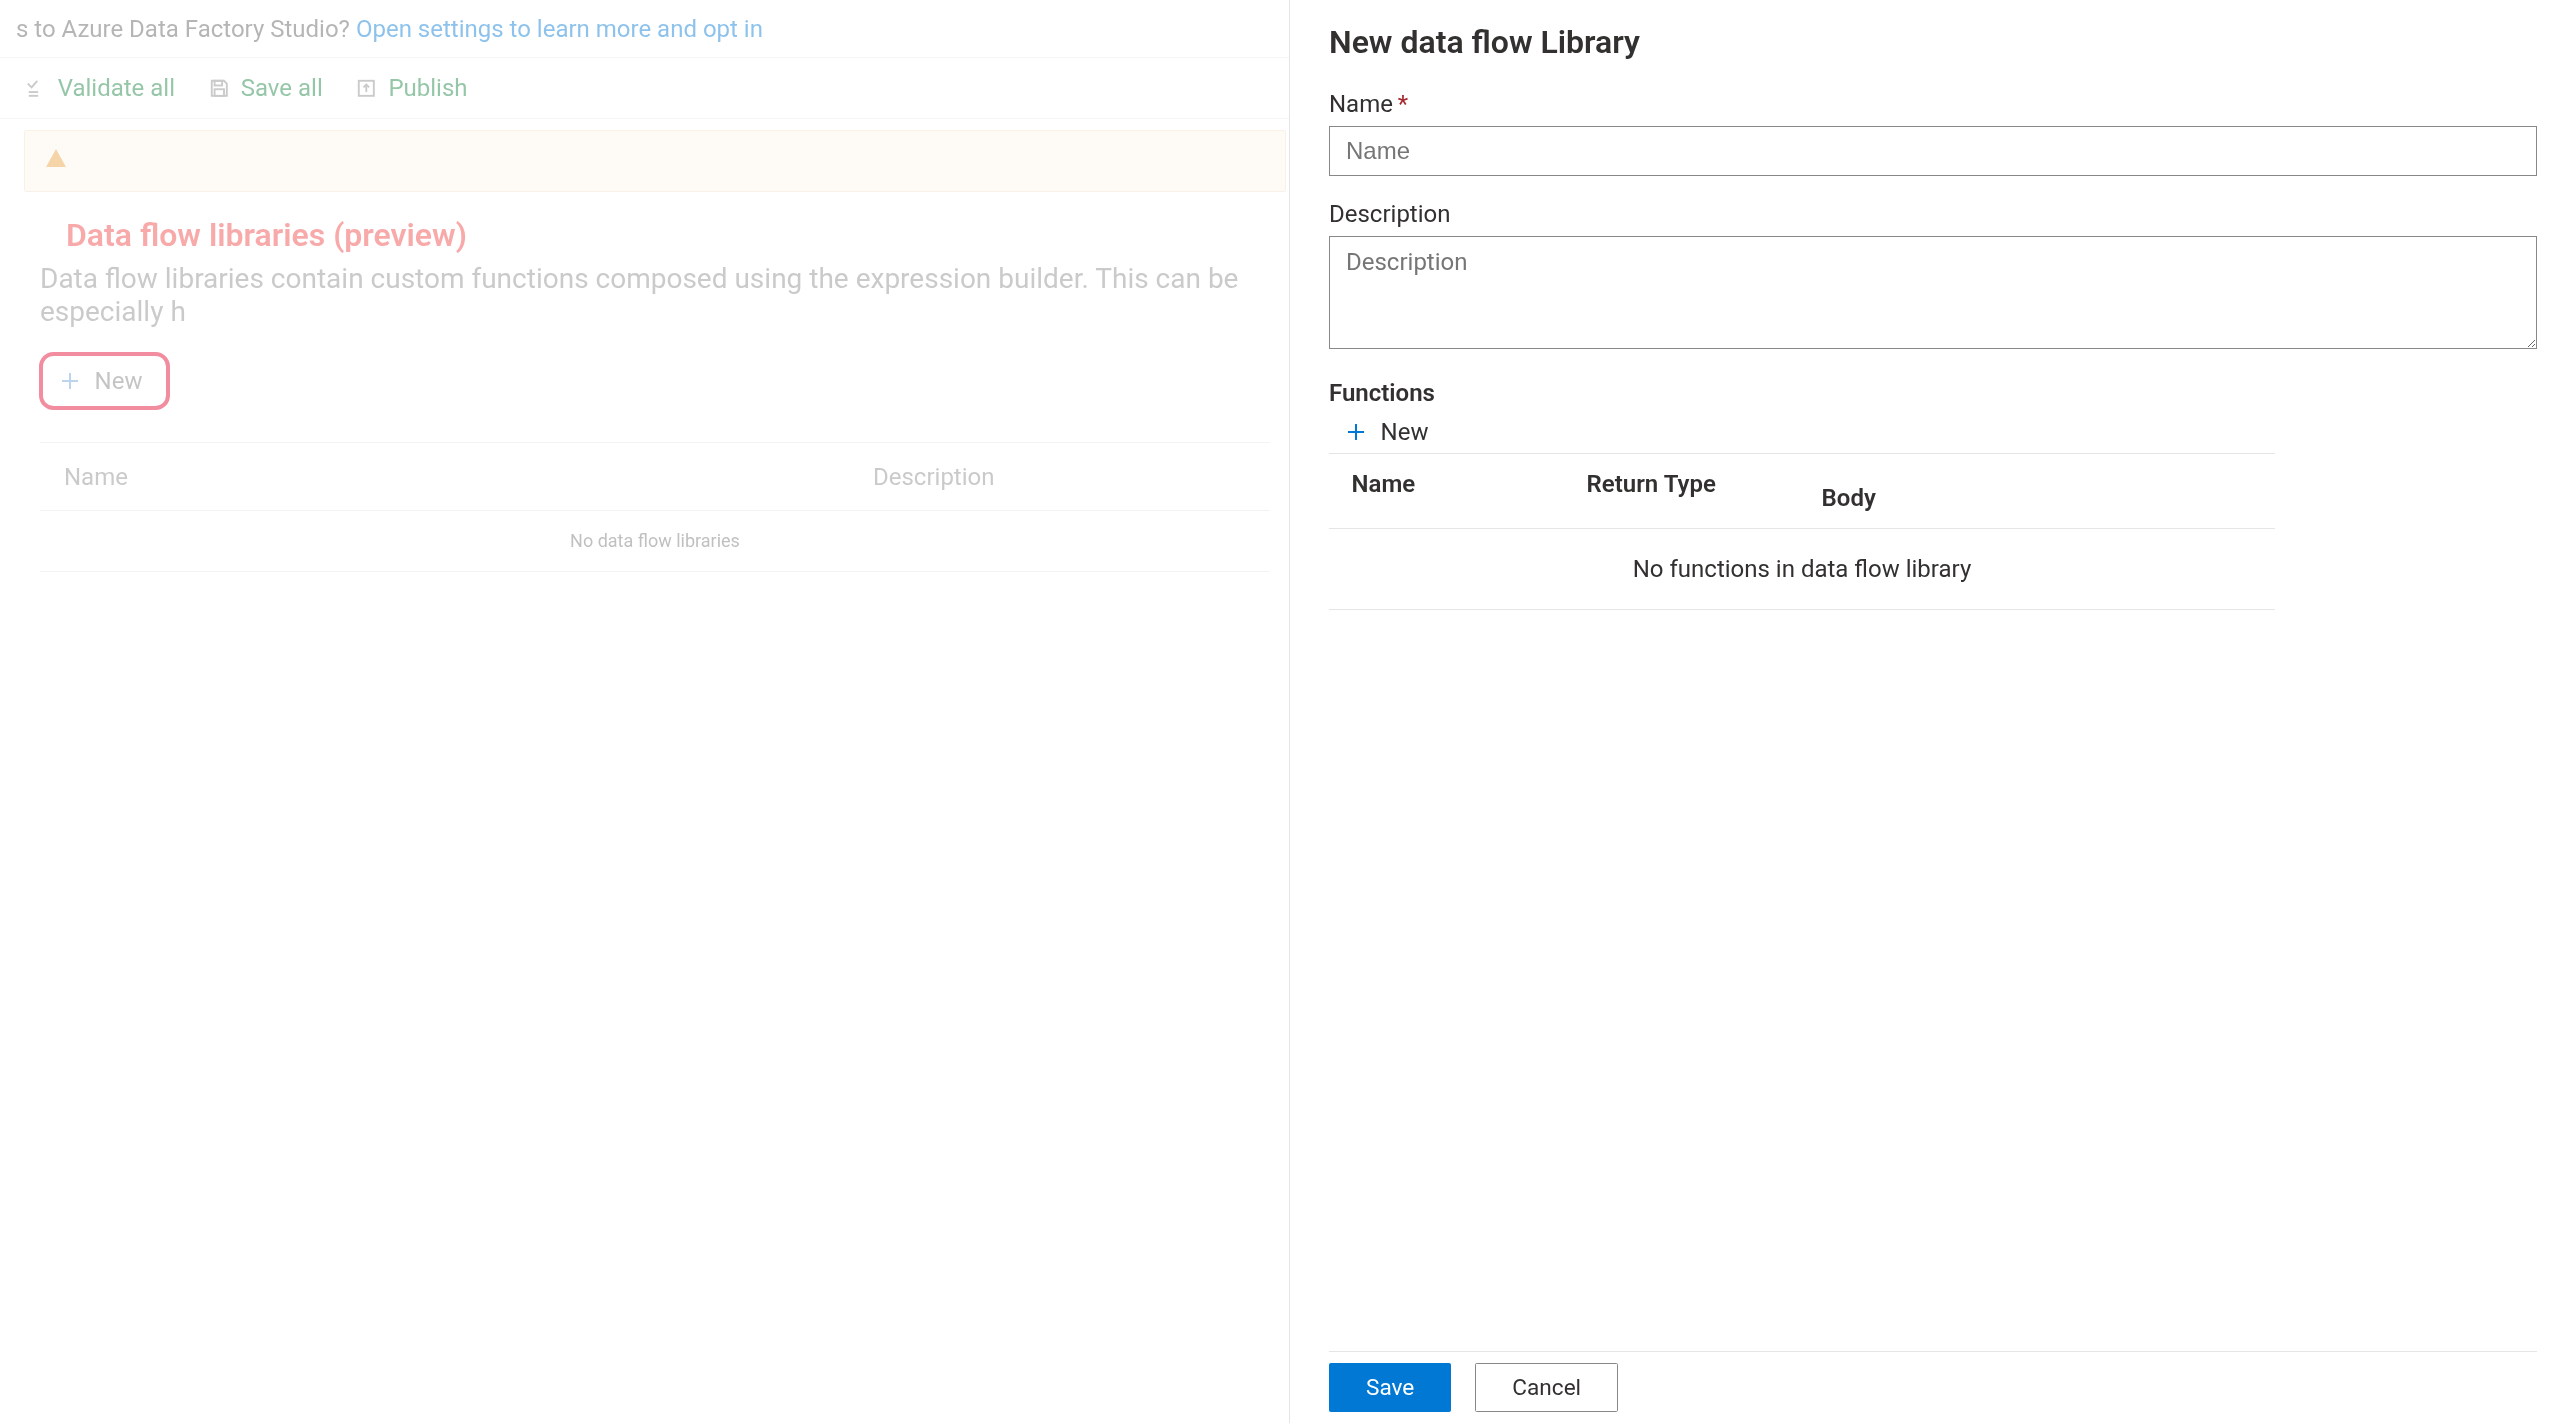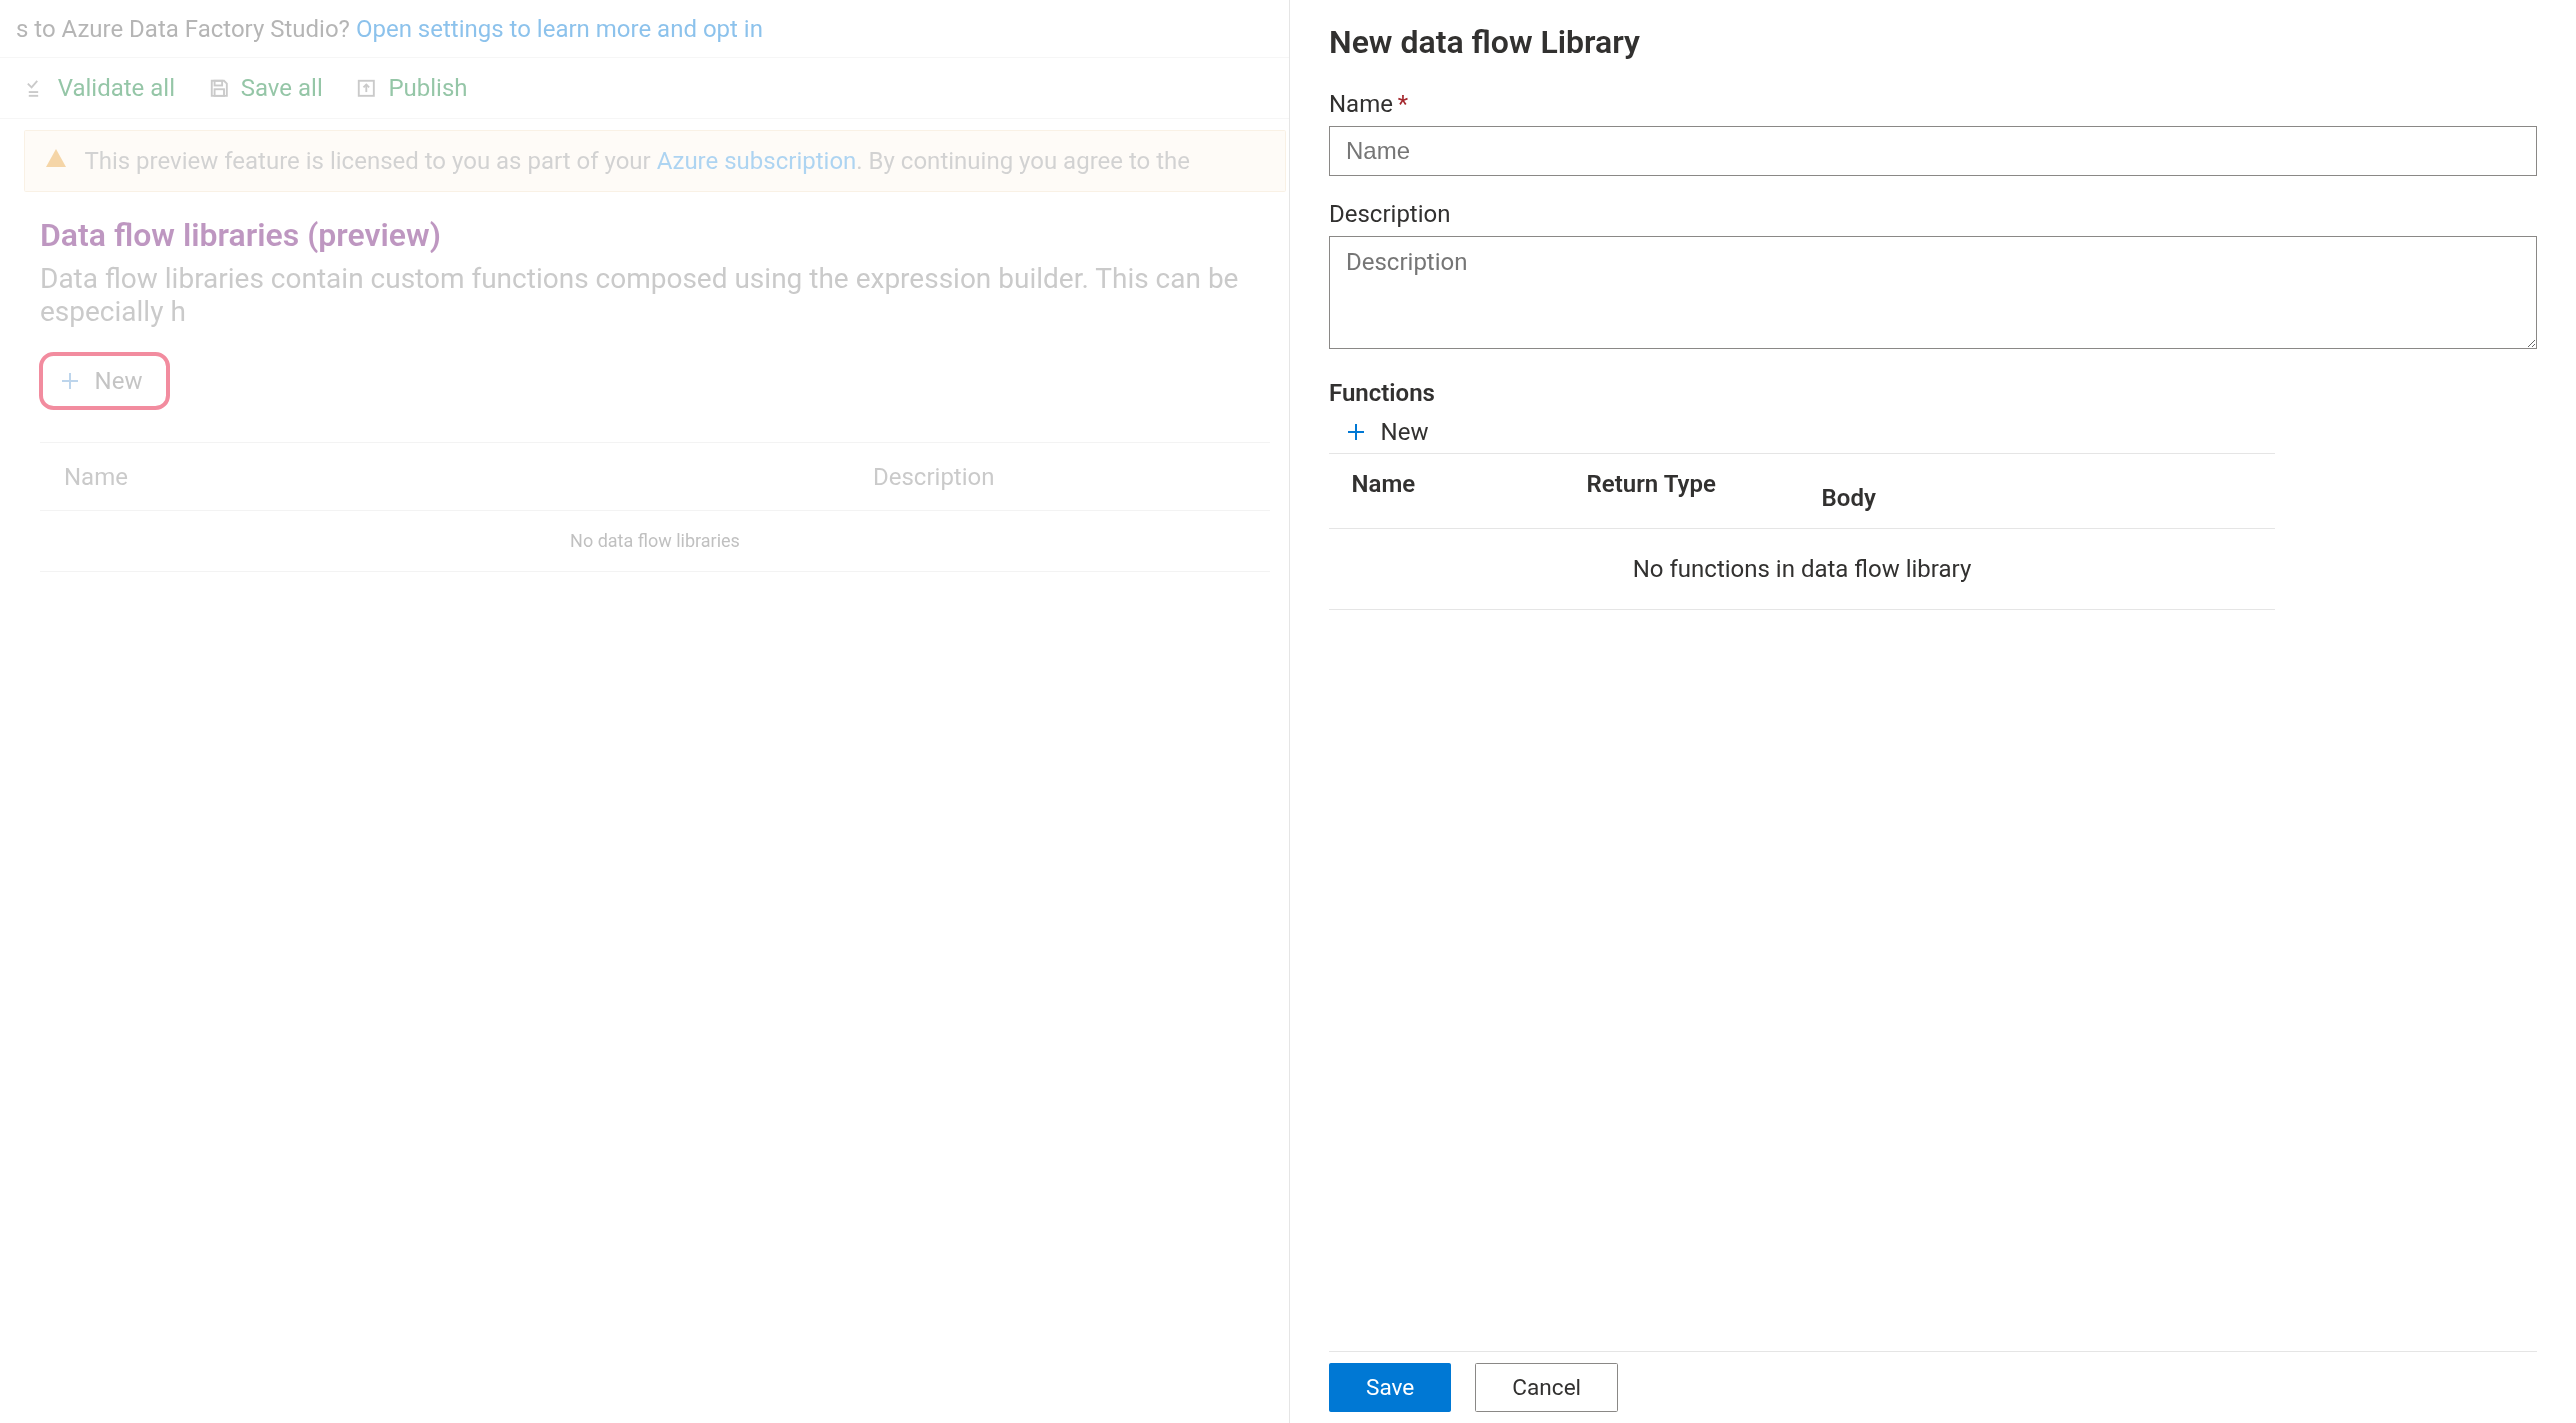--- a/index.html
+++ b/index.html
@@ -61,22 +61,23 @@
     font-size:24px;
     color:#9c9c9c;
     border-radius:1.6px;
   }
   .preview-strip .warn-icon svg{ width:24px; height:24px; fill:#E8A33D;}
   .preview-strip .link{ color:#4b9fe1; }
 
   .page-title {
     font-size:32px;
     font-weight:600;
-    color:#701a75;
+    color:#ef4444;
     padding:24px 40px 8px 40px;
+    margin-left:26px;
   }
   .page-desc {
     font-size:28px;
     color:#8a8a8a;
     padding:0 40px 24px 40px;
   }
 
   .new-btn-highlight {
     margin-left:39px;
     display:inline-flex;
@@ -261,23 +262,20 @@
         <span>Publish</span>
       </div>
     </div>
 
     <div class="preview-strip">
       <span class="warn-icon">
         <svg viewBox="0 0 24 24">
             <path d="M12 3 L22 21 H2 Z"></path>
           </svg>
       </span>
-      <span>
-        <span>This preview feature is licensed to you as part of your </span><span class="link">Azure subscription</span><span>. By continuing you agree to the</span>
-      </span>
     </div>
 
     <div class="page-title">Data flow libraries (preview)</div>
     <div class="page-desc">Data flow libraries contain custom functions composed using the expression builder. This can be especially h</div>
 
     <div class="new-btn-highlight">
       <svg viewBox="0 0 24 24">
           <line x1="12" y1="4" x2="12" y2="20"></line>
           <line x1="4" y1="12" x2="20" y2="12"></line>
         </svg>

